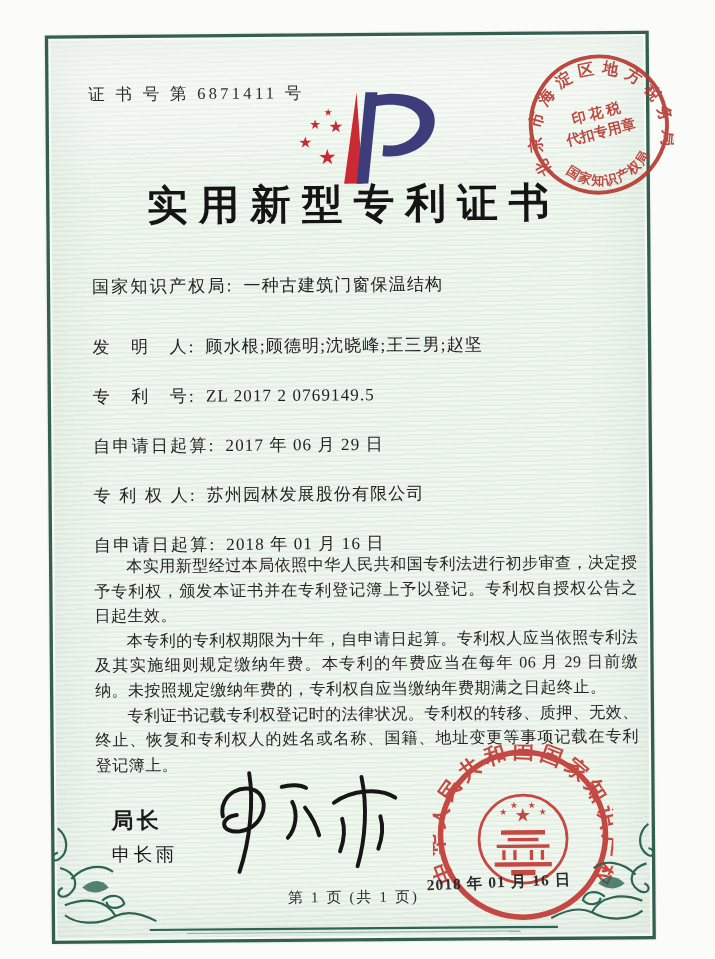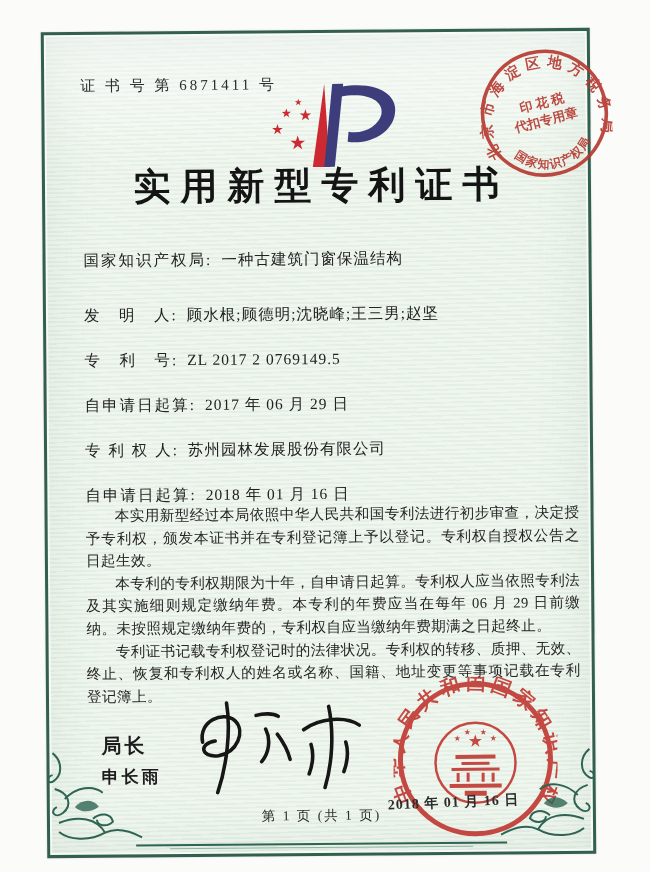--- a/index.html
+++ b/index.html
@@ -32,21 +32,21 @@
   .frow{left:0;width:500px;white-space:nowrap;font-size:15.5px;color:#222;}
   .frow .lab{position:static;letter-spacing:2px;}
   .frow .val{position:static;margin-left:9px;letter-spacing:1px;}
   .f0{top:0;} .f1{top:55px;} .f2{top:100px;} .f3{top:145px;} .f4{top:190px;} .f5{top:235px;}
   .paras{left:38px;top:470px;width:494px;height:190px;}
   .paras p{
     position:static;margin:0;text-indent:2em;text-align:justify;
     font-size:14.6px;line-height:22.6px;color:#262626;letter-spacing:.4px;
   }
   .sign-title{left:52px;top:698px;font-size:20px;color:#1c1c1c;font-family:"Liberation Sans","DejaVu Sans",sans-serif;font-weight:bold;letter-spacing:3px;}
-  .sign-name{left:52px;top:731px;font-size:17px;color:#1c1c1c;font-family:"Liberation Sans","DejaVu Sans",sans-serif;font-weight:bold;letter-spacing:3px;}
+  .sign-name{left:52px;top:731px;font-size:17px;color:#1c1c1c;font-family:"Liberation Sans","DejaVu Sans",sans-serif;font-weight:normal;letter-spacing:3px;}
   .signature{left:138px;top:664px;width:180px;height:100px;}
   .seal{left:344px;top:645px;width:164px;height:164px;opacity:.92;}
   .seal-date{
     left:338px;top:761px;width:170px;font-size:14px;font-weight:bold;color:#2d2b2b;
     letter-spacing:1px;white-space:nowrap;transform:rotate(-2deg);
   }
   .footer{left:0;top:774px;width:100%;text-align:center;font-size:13.5px;color:#2b2b2b;letter-spacing:2px;}
   .orn-l{left:-2px;top:712px;width:96px;height:102px;}
   .orn-r{right:-2px;top:712px;width:96px;height:102px;transform:scaleX(-1);}
   .bottom-rule{left:86px;right:86px;top:810px;height:2px;background:#2e6453;}

